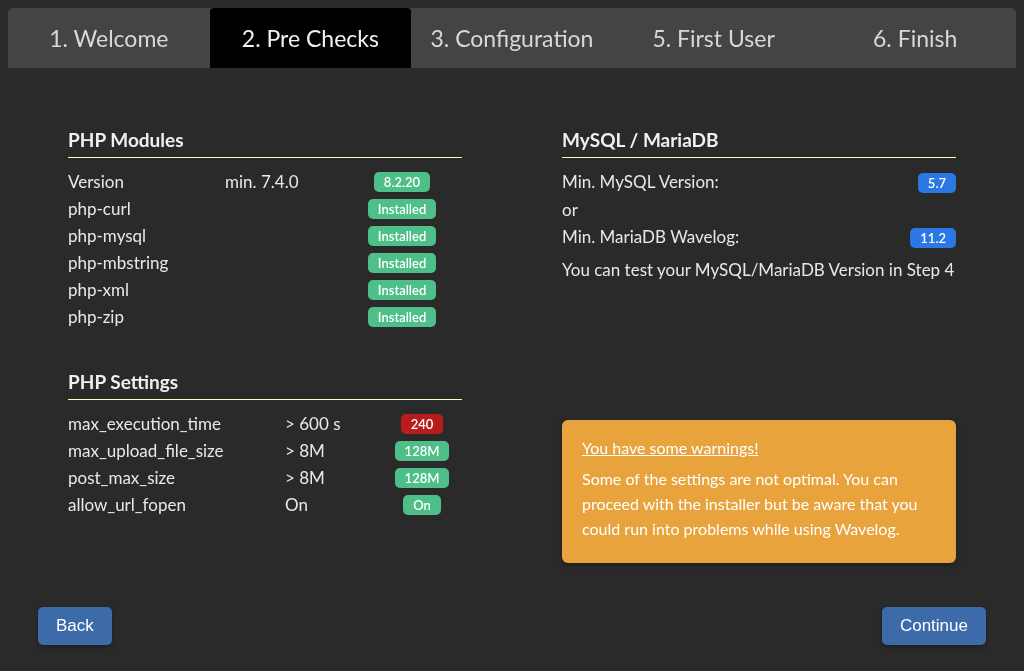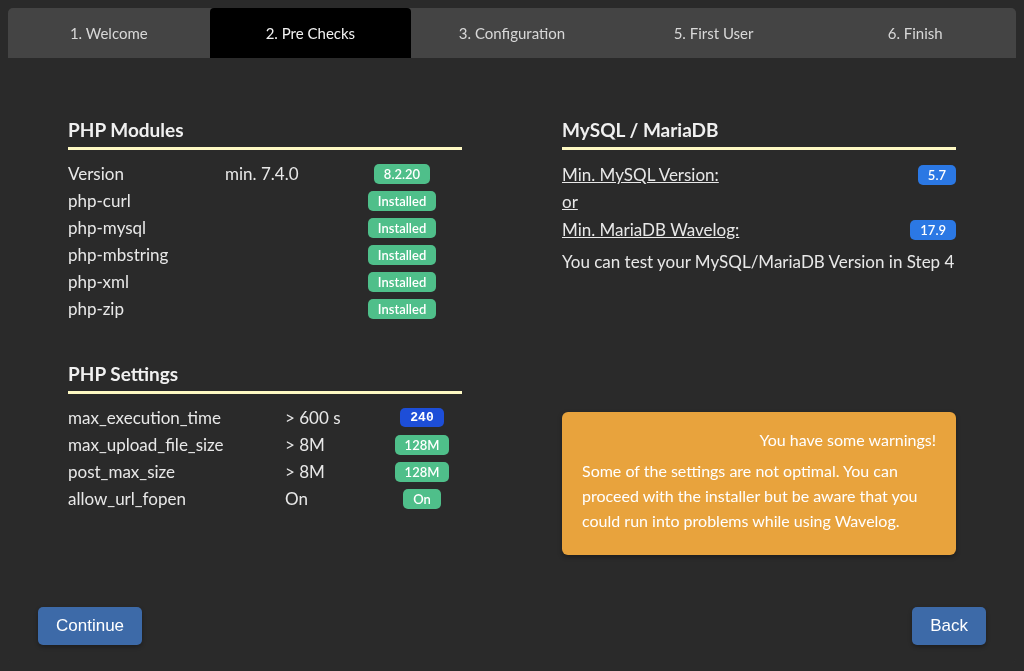--- a/index.html
+++ b/index.html
@@ -26,21 +26,21 @@
     .tabs {
       display: flex;
       background: #444444;
       border-top-left-radius: 5px;
       border-top-right-radius: 5px;
     }
     .tab {
       flex: 1;
       text-align: center;
       padding: 16px 10px;
-      font-size: 15px;
+      font-size: 23px;
       color: #d8d8d8;
       cursor: default;
     }
     .tab.active {
       background: #000000;
       border-top-left-radius: 4px;
       border-top-right-radius: 4px;
       color: #f2f2f2;
     }
     .content {
@@ -55,21 +55,21 @@
       min-width: 0;
     }
     .section {
       margin-bottom: 40px;
     }
     .section-title {
       font-size: 19px;
       font-weight: 700;
       color: #f0f0f0;
       padding-bottom: 6px;
-      border-bottom: 3px solid #fef9c3;
+      border-bottom: 1px solid #fef9c3;
       margin-bottom: 10px;
     }
     .row {
       display: flex;
       align-items: center;
       padding: 3px 0;
       font-size: 17px;
       color: #e8e8e8;
       gap: 7px;
     }
@@ -99,34 +99,31 @@
       border-radius: 5px;
       font-size: 13px;
       font-weight: 600;
       color: #fff;
       text-align: center;
     }
     .badge.green {
       background: #4fbf8a;
     }
     .badge.orange {
-      background: #1d4ed8;
-      font-family: Liberation Mono, monospace;
+      background: #b91c1c;
     }
     .badge.blue {
       background: #2b78e4;
     }
     .db-row {
       display: flex;
-      align-items: center;
       padding: 3px 0;
       font-size: 17px;
       color: #e8e8e8;
       justify-content: space-between;
-      text-decoration: underline;
     }
     .db-row .db-name {
       flex: 1;
     }
     .db-row .db-badge {
       flex: 0 0 auto;
     }
     .db-note {
       font-size: 17px;
       color: #e8e8e8;
@@ -134,22 +131,23 @@
     }
     .alert {
       background: #e8a33d;
       color: #fff;
       border-radius: 6px;
       padding: 18px 20px 22px 20px;
       margin-top: 140px;
       box-shadow: 0 2px 5px rgba(0,0,0,0.3);
     }
     .alert-title {
-      text-align: right;
+      text-align: left;
       font-size: 16px;
+      text-decoration: underline;
       margin-bottom: 10px;
     }
     .alert-body {
       font-size: 16px;
       line-height: 1.55;
     }
     .footer {
       display: flex;
       justify-content: space-between;
       padding: 0 30px 18px 30px;
@@ -278,31 +276,31 @@
 
         <div class="db-row">
           <span class="db-name">Min. MySQL Version:</span>
           <span class="db-badge"><span class="badge blue">5.7</span></span>
         </div>
         <div class="db-row">
           <span class="db-name">or</span>
         </div>
         <div class="db-row">
           <span class="db-name">Min. MariaDB Wavelog:</span>
-          <span class="db-badge"><span class="badge blue">17.9</span></span>
+          <span class="db-badge"><span class="badge blue">11.2</span></span>
         </div>
         <div class="db-note">You can test your MySQL/MariaDB Version in Step 4</div>
       </div>
 
       <div class="alert">
         <div class="alert-title">You have some warnings!</div>
         <div class="alert-body">Some of the settings are not optimal. You can proceed with the installer but be aware that you could run into problems while using Wavelog.</div>
       </div>
     </div>
 
   </div>
 
   <div class="footer">
+    <button class="btn secondary">Back</button>
     <button class="btn primary">Continue</button>
-    <button class="btn secondary">Back</button>
   </div>
 
 </div>
 
 </body></html>

